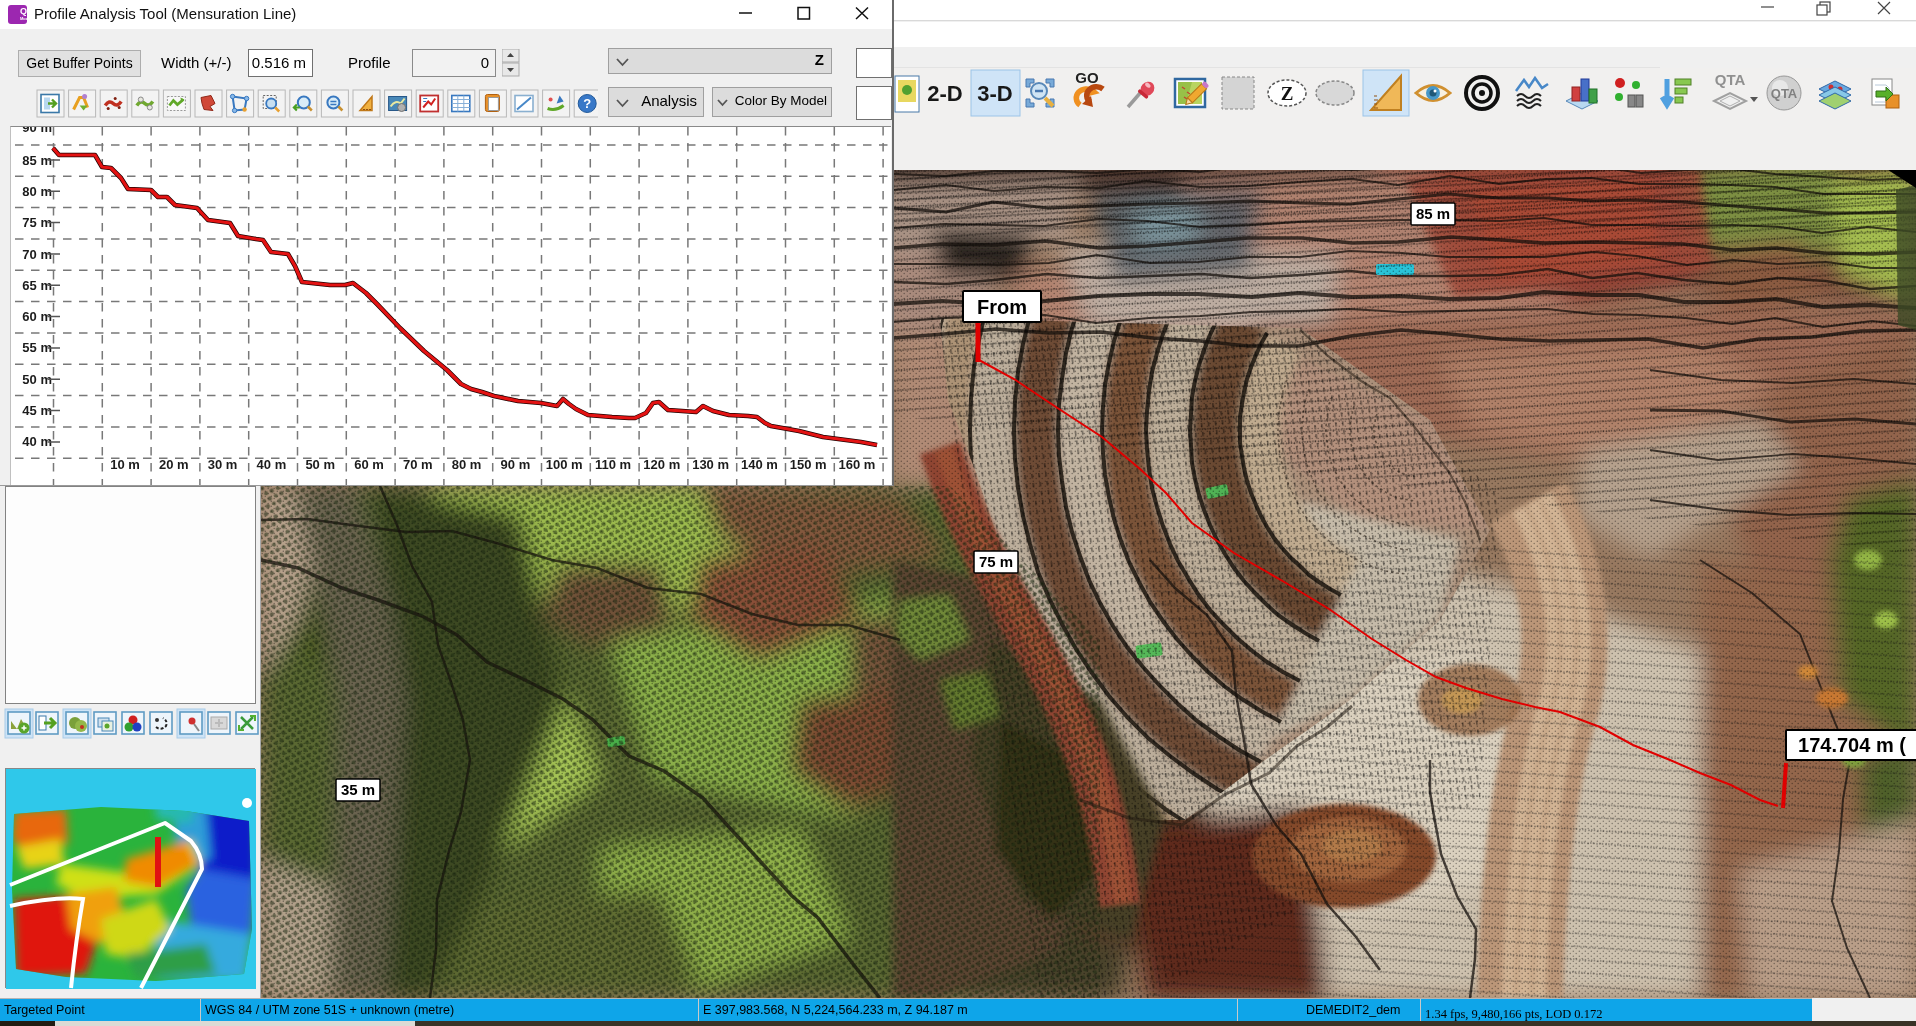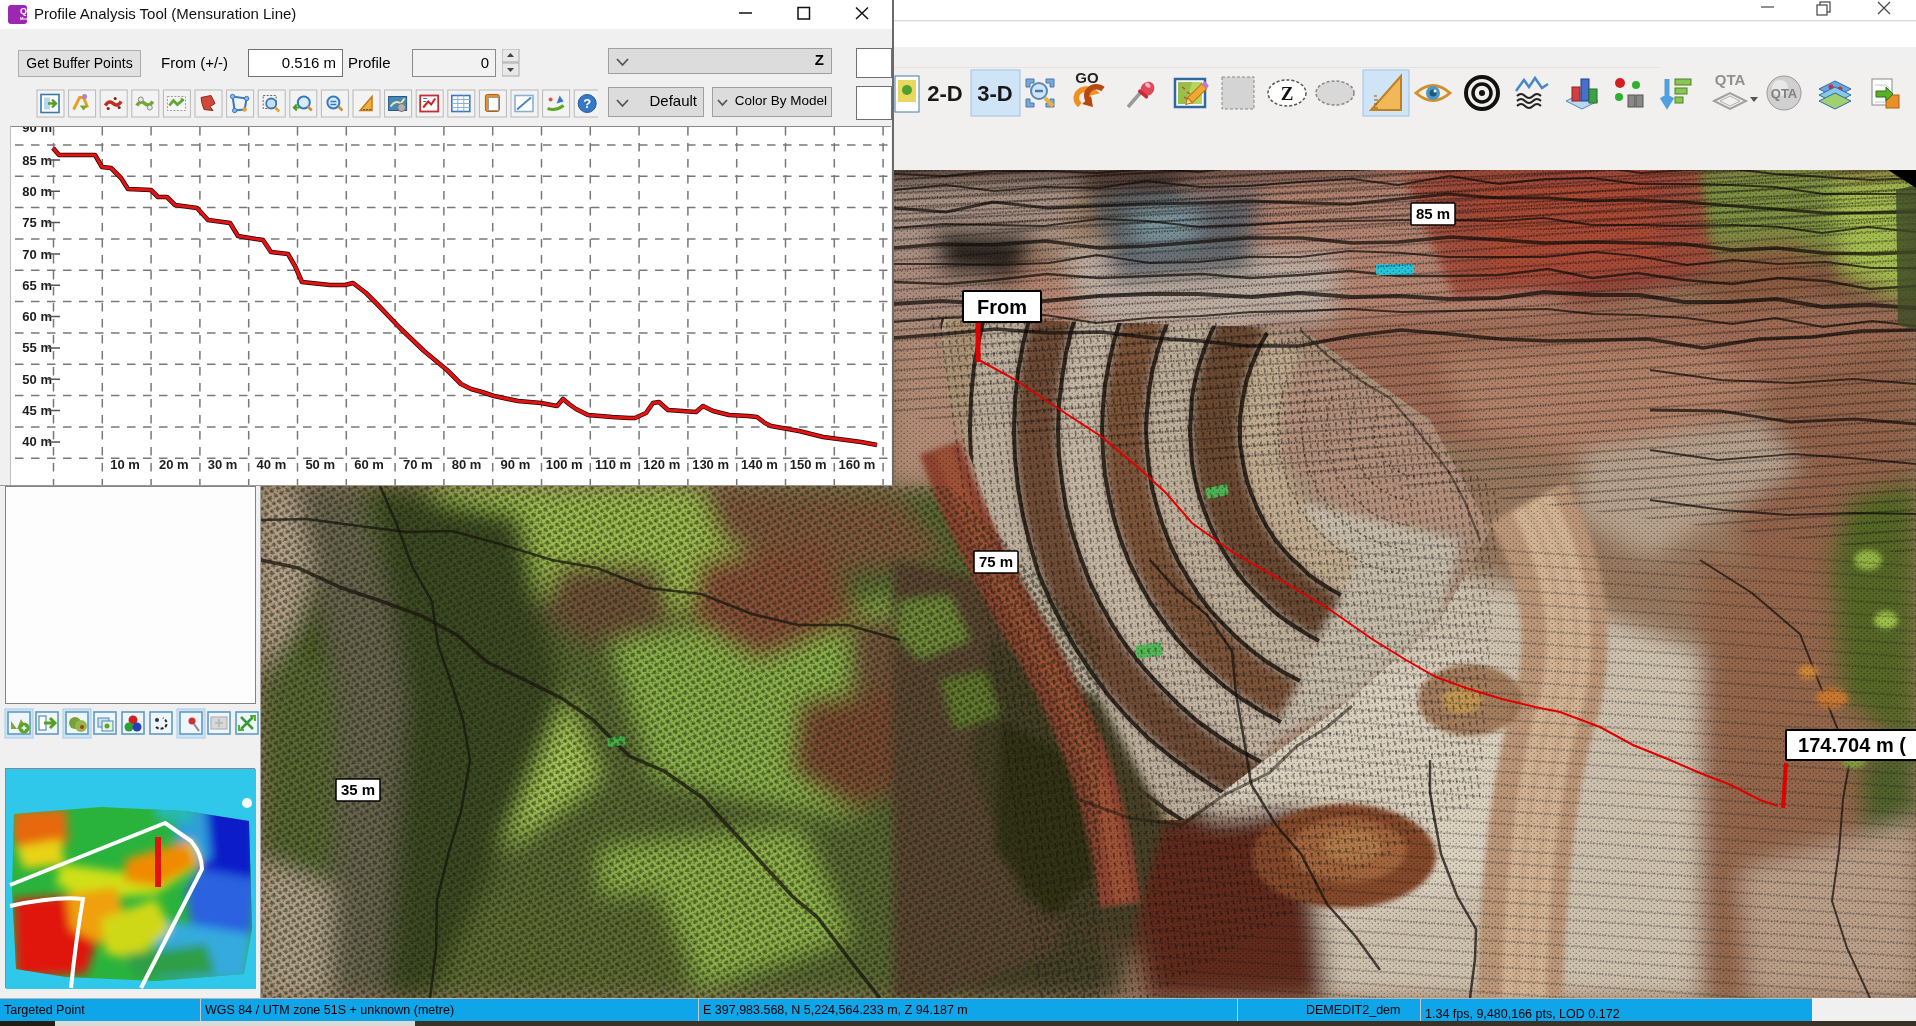--- a/index.html
+++ b/index.html
@@ -453,22 +453,22 @@
       <div class="abs" style="left:8px;top:5px;width:19px;height:19px;background:#9c27b0;border-radius:3px;color:#fff;font-size:9px;font-weight:bold;text-align:center;line-height:12px;padding-left:12px;">QT<span style="display:block;font-size:4px;line-height:3px;">Modeler</span></div>
       <div class="abs" style="left:34px;top:5px;font-size:15px;color:#111;">Profile Analysis Tool (Mensuration Line)</div>
       <svg class="abs" style="left:730px;top:0;" width="160" height="29" viewBox="0 0 160 29">
         <line x1="9" y1="13" x2="22" y2="13" stroke="#111" stroke-width="1.5"></line>
         <rect x="68" y="7.5" width="11.5" height="11.5" fill="none" stroke="#111" stroke-width="1.5"></rect>
         <path d="M126 7.5 L138 19 M138 7.5 L126 19" stroke="#111" stroke-width="1.5"></path>
       </svg>
     </div>
 
     <div class="abs" style="left:18px;top:50px;width:123px;height:27px;background:#e1e1e1;border:1px solid #adadad;font-size:14px;text-align:center;line-height:25px;color:#000;">Get Buffer Points</div>
-    <div class="abs" style="left:161px;top:54px;font-size:15px;color:#000;">From (+/-)</div>
-    <div class="abs" style="left:248px;top:49px;width:95px;height:28px;background:#fff;border:1px solid #707070;font-size:15px;text-align:right;line-height:26px;padding-right:6px;">0.516 m</div>
+    <div class="abs" style="left:161px;top:54px;font-size:15px;color:#000;">Width (+/-)</div>
+    <div class="abs" style="left:248px;top:49px;width:65px;height:28px;background:#fff;border:1px solid #707070;font-size:15px;text-align:right;line-height:26px;padding-right:6px;">0.516 m</div>
     <div class="abs" style="left:348px;top:54px;font-size:15px;color:#000;">Profile</div>
     <div class="abs" style="left:412px;top:49px;width:84px;height:28px;background:#f2f2f2;border:1px solid #8a8a8a;font-size:15px;text-align:right;line-height:26px;padding-right:6px;">0</div>
     <svg class="abs" style="left:502px;top:49px;" width="18" height="28" viewBox="0 0 18 28">
       <rect x="0" y="0" width="17" height="13" fill="#e8e8e8" stroke="#aaa" stroke-width="1"></rect>
       <rect x="0" y="14" width="17" height="13" fill="#e8e8e8" stroke="#aaa" stroke-width="1"></rect>
       <path d="M5 8 L8.5 4 L12 8 Z" fill="#444"></path>
       <path d="M5 19 L8.5 23 L12 19 Z" fill="#444"></path>
     </svg>
 
     <div class="abs" style="left:608px;top:48px;width:224px;height:26px;background:#dcdcdc;border:1px solid #9f9f9f;">
@@ -585,21 +585,21 @@
             <circle cx="0" cy="0" r="9" fill="#3878c8" stroke="#205898"></circle>
             <text x="0" y="4.5" text-anchor="middle" font-size="13" font-weight="bold" fill="#fff" font-family="Liberation Sans">?</text>
           </g>
         </svg>
       </div>
 
     <div class="abs" style="left:608px;top:87px;width:96px;height:30px;background:#dcdcdc;border:1px solid #9f9f9f;">
       <svg width="20" height="28" style="position:absolute;left:4px;top:3px;">
           <path d="M4 9 L9.5 15 L15 9" fill="none" stroke="#555" stroke-width="1.8"></path>
         </svg>
-      <div style="position:absolute;right:6px;top:4px;font-size:15px;">Default</div>
+      <div style="position:absolute;right:6px;top:4px;font-size:15px;">Analysis</div>
     </div>
     <div class="abs" style="left:712px;top:87px;width:120px;height:30px;background:#dcdcdc;border:1px solid #9f9f9f;">
       <svg width="16" height="28" style="position:absolute;left:2px;top:3px;">
           <path d="M3 9 L7.5 14 L12 9" fill="none" stroke="#555" stroke-width="1.8"></path>
         </svg>
       <div style="position:absolute;right:4px;top:5px;font-size:13.5px;">Color By Model</div>
     </div>
     <div class="abs" style="left:856px;top:86px;width:36px;height:34px;background:#fff;border:1px solid #707070;"></div>
 
     <div class="abs" id="chartbox" style="left:10px;top:126px;width:881px;height:359px;background:#fff;border-top:1px solid #8a8a8a;border-left:1px solid #c0c0c0;">
@@ -643,21 +643,21 @@
 
   <div class="abs" style="left:0;top:998px;width:1812px;height:23px;background:#0ea5e9;border-top:1px solid #b5b5b5;font-size:12.5px;color:#000;z-index:6;">
     <div class="abs" style="left:4px;top:4px;">Targeted Point</div>
     <div class="abs" style="left:200px;top:0;width:1px;height:23px;background:#c9c9c9;"></div>
     <div class="abs" style="left:205px;top:4px;">WGS 84 / UTM zone 51S + unknown (metre)</div>
     <div class="abs" style="left:698px;top:0;width:1px;height:23px;background:#c9c9c9;"></div>
     <div class="abs" style="left:703px;top:4px;">E 397,983.568, N 5,224,564.233 m, Z 94.187 m</div>
     <div class="abs" style="left:1237px;top:0;width:1px;height:23px;background:#c9c9c9;"></div>
     <div class="abs" style="left:1306px;top:4px;">DEMEDIT2_dem</div>
     <div class="abs" style="left:1420px;top:0;width:1px;height:23px;background:#c9c9c9;"></div>
-    <div class="abs" style="left:1425px;top:8px;">1.34 fps, 9,480,166 pts, LOD 0.172</div>
+    <div class="abs" style="left:1425px;top:8px;font-family:Liberation Serif, serif;">1.34 fps, 9,480,166 pts, LOD 0.172</div>
   </div>
 
   <div class="abs" style="left:0;top:1021px;width:1916px;height:5px;background:#3a3226;z-index:6;">
     <div class="abs" style="left:55px;top:0;width:360px;height:5px;background:#dcdad4;"></div>
     <div class="abs" style="left:0px;top:0;width:55px;height:5px;background:#221c12;"></div>
   </div>
 
 </div>
 
 </body></html>

